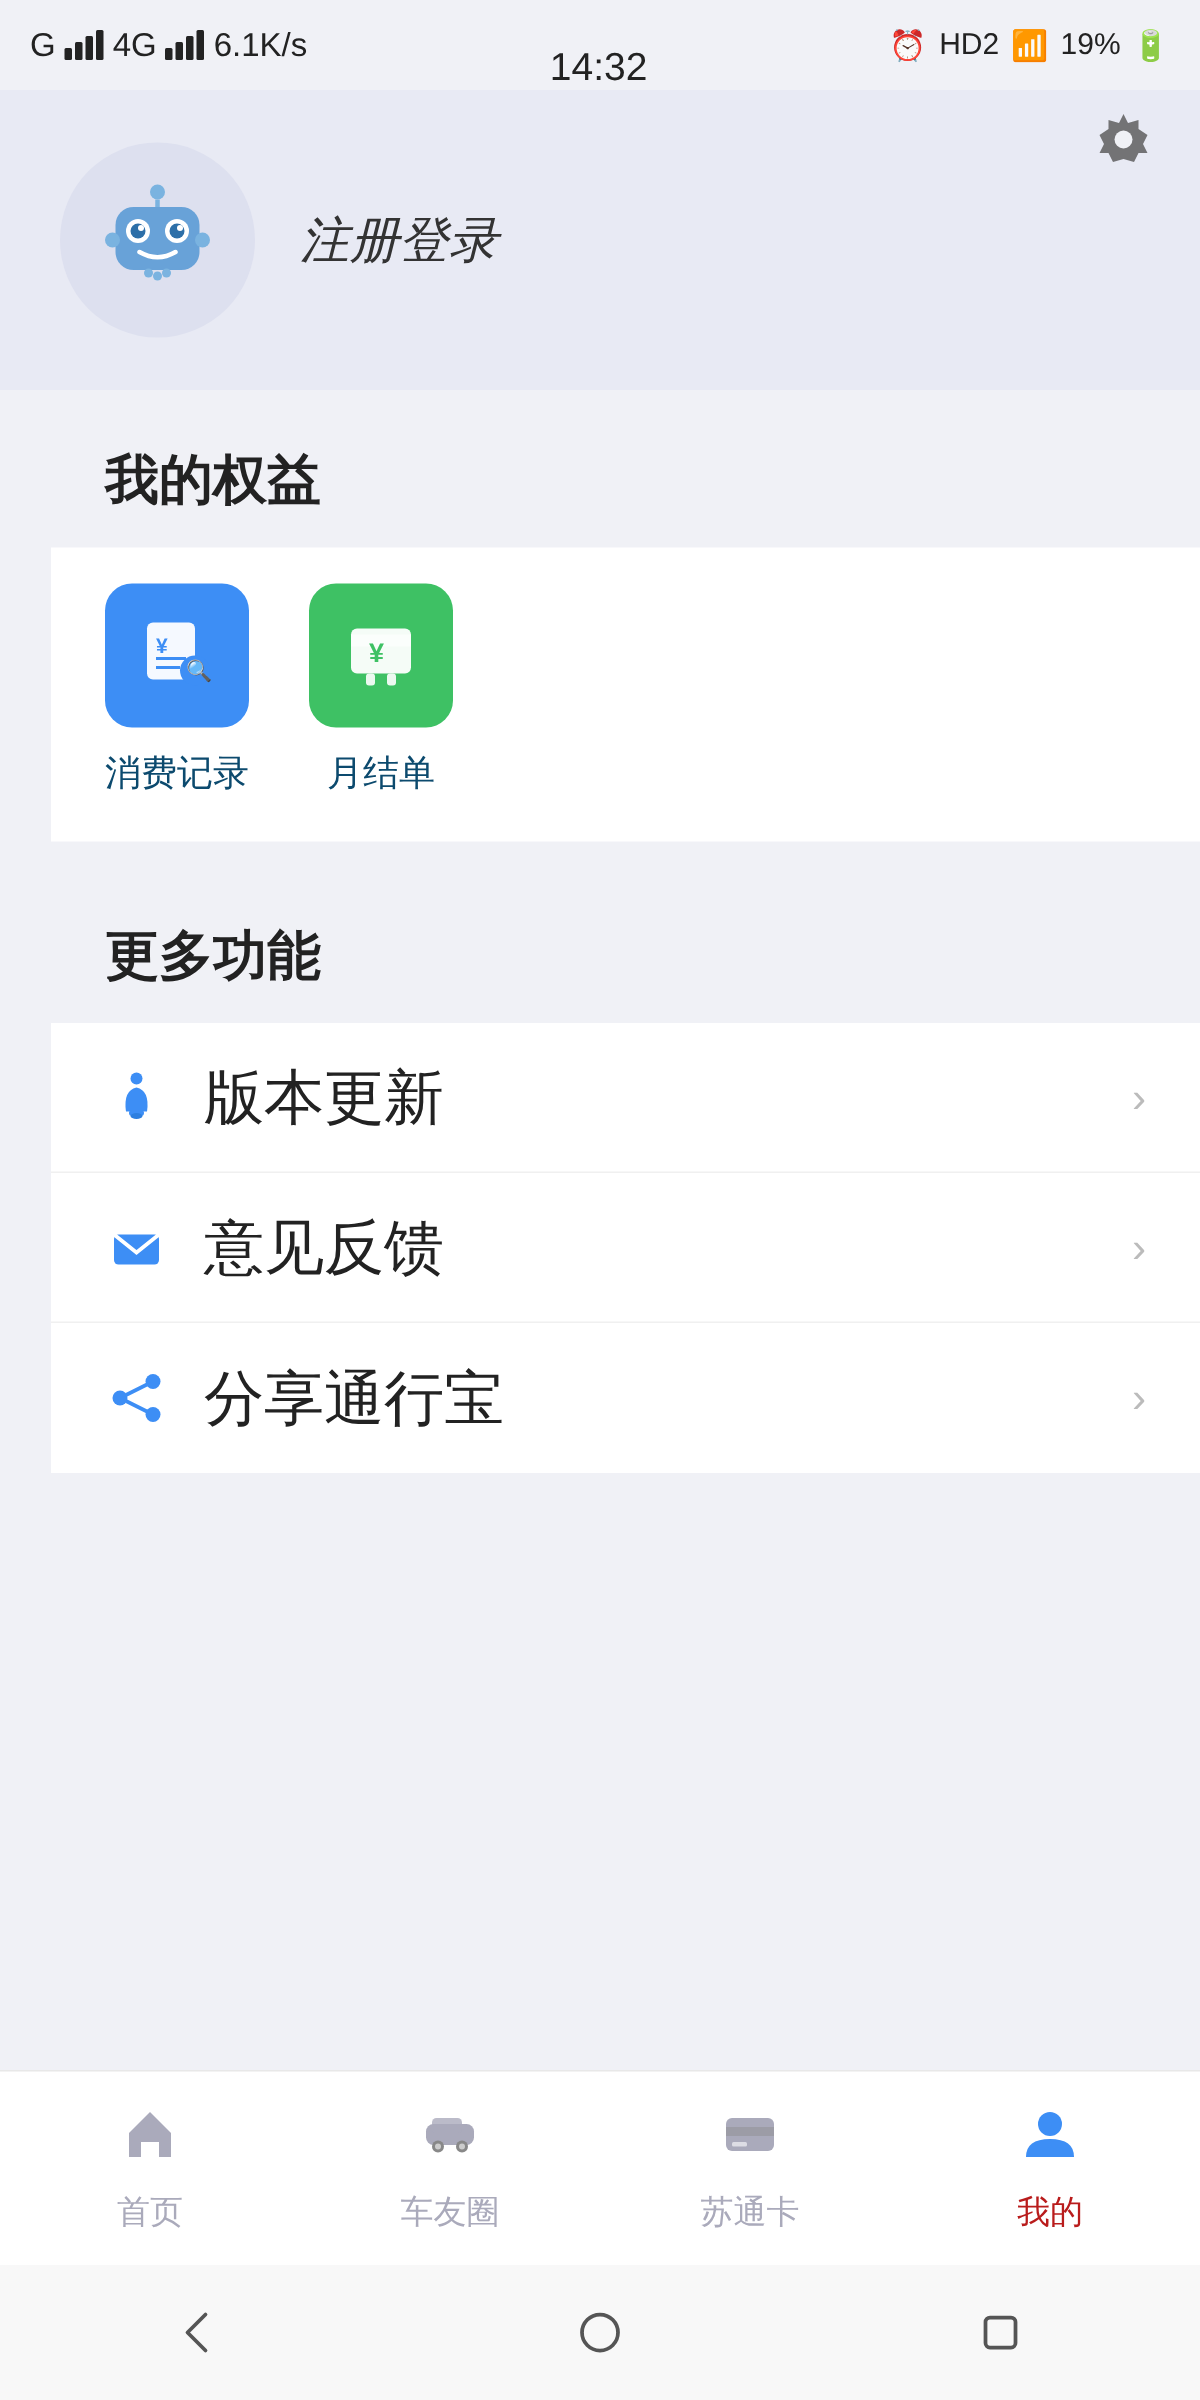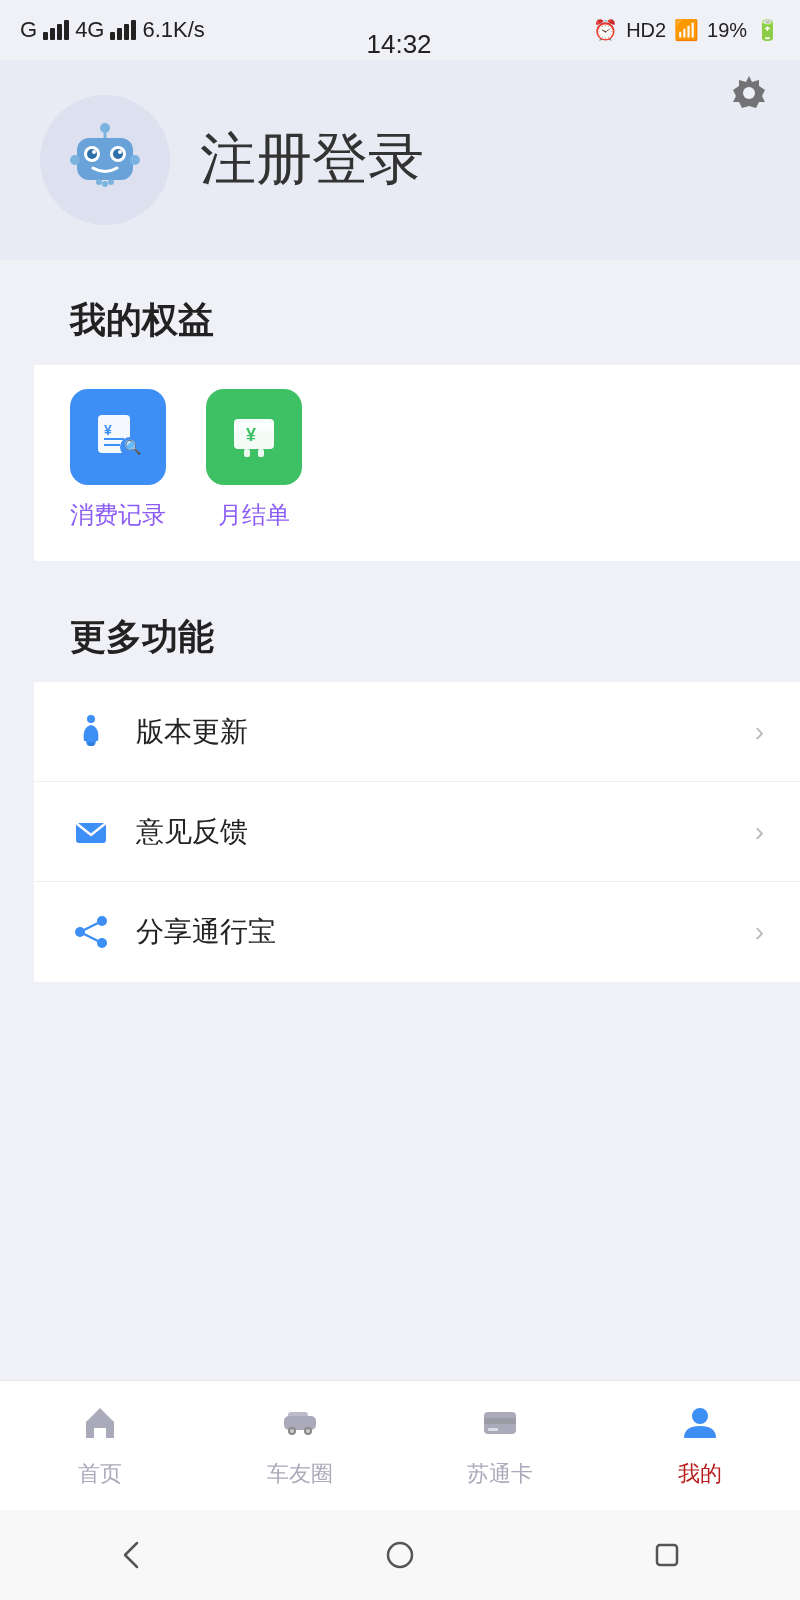--- a/index.html
+++ b/index.html
@@ -59,23 +59,24 @@
       align-items: center;
       justify-content: center;
       overflow: hidden;
       flex-shrink: 0;
     }
     .robot-svg {
       width: 100px;
       height: 100px;
     }
     .profile-title {
-      font-size: 56px;
+      font-size: 33px;
       font-weight: 500;
       color: #333;
+      font-style: italic;
     }
 
     
     .main-content {
       background: #f0f1f6;
       flex: 1;
       padding-left: 34px;
     }
 
     
@@ -105,21 +106,21 @@
       height: 96px;
       border-radius: 18px;
       display: flex;
       align-items: center;
       justify-content: center;
     }
     .icon-box.blue { background: #3d8ef5; }
     .icon-box.green { background: #3ec164; }
     .icon-label {
       font-size: 24px;
-      color: #8b5cf6;
+      color: #0c4a6e;
     }
 
     
     .more-section {
       margin-top: 16px;
     }
     .menu-list {
       background: #fff;
     }
     .menu-item {
@@ -142,21 +143,21 @@
     }
     .menu-icon {
       width: 42px;
       height: 42px;
       display: flex;
       align-items: center;
       justify-content: center;
       font-size: 30px;
     }
     .menu-text {
-      font-size: 28px;
+      font-size: 40px;
       color: #222;
     }
     .chevron {
       color: #bbb;
       font-size: 28px;
     }
 
     
     .bottom-nav {
       position: absolute;

